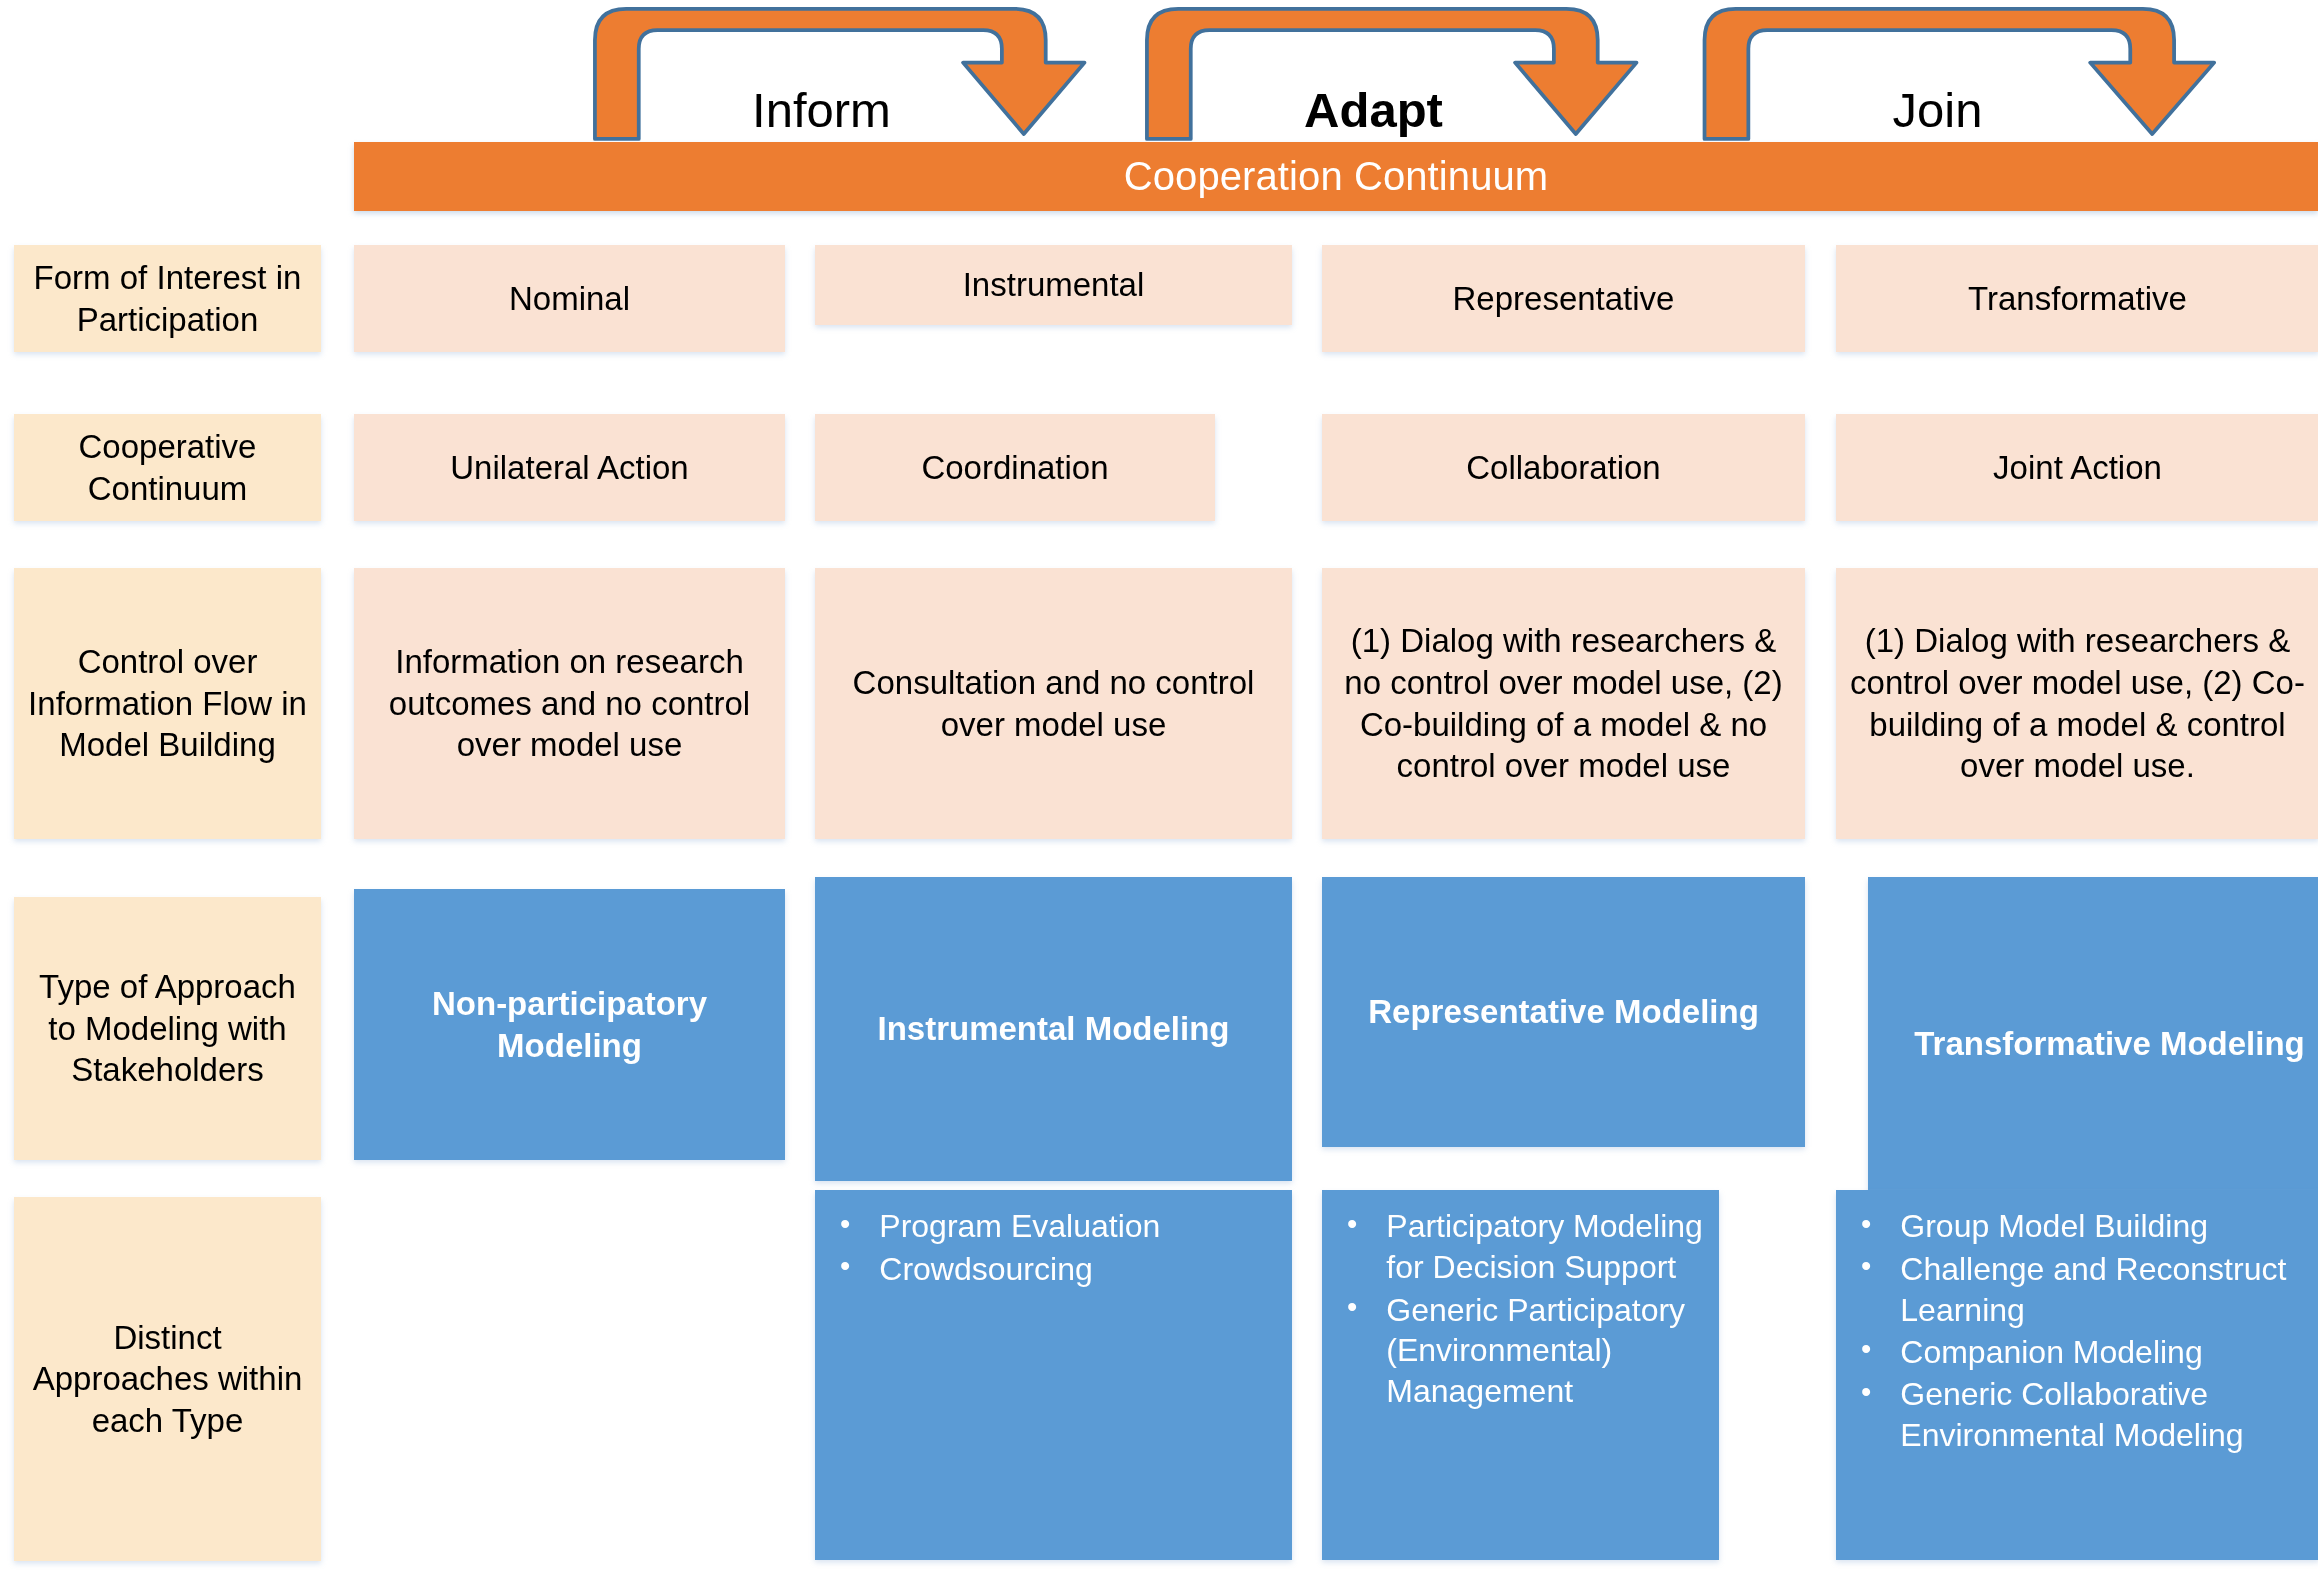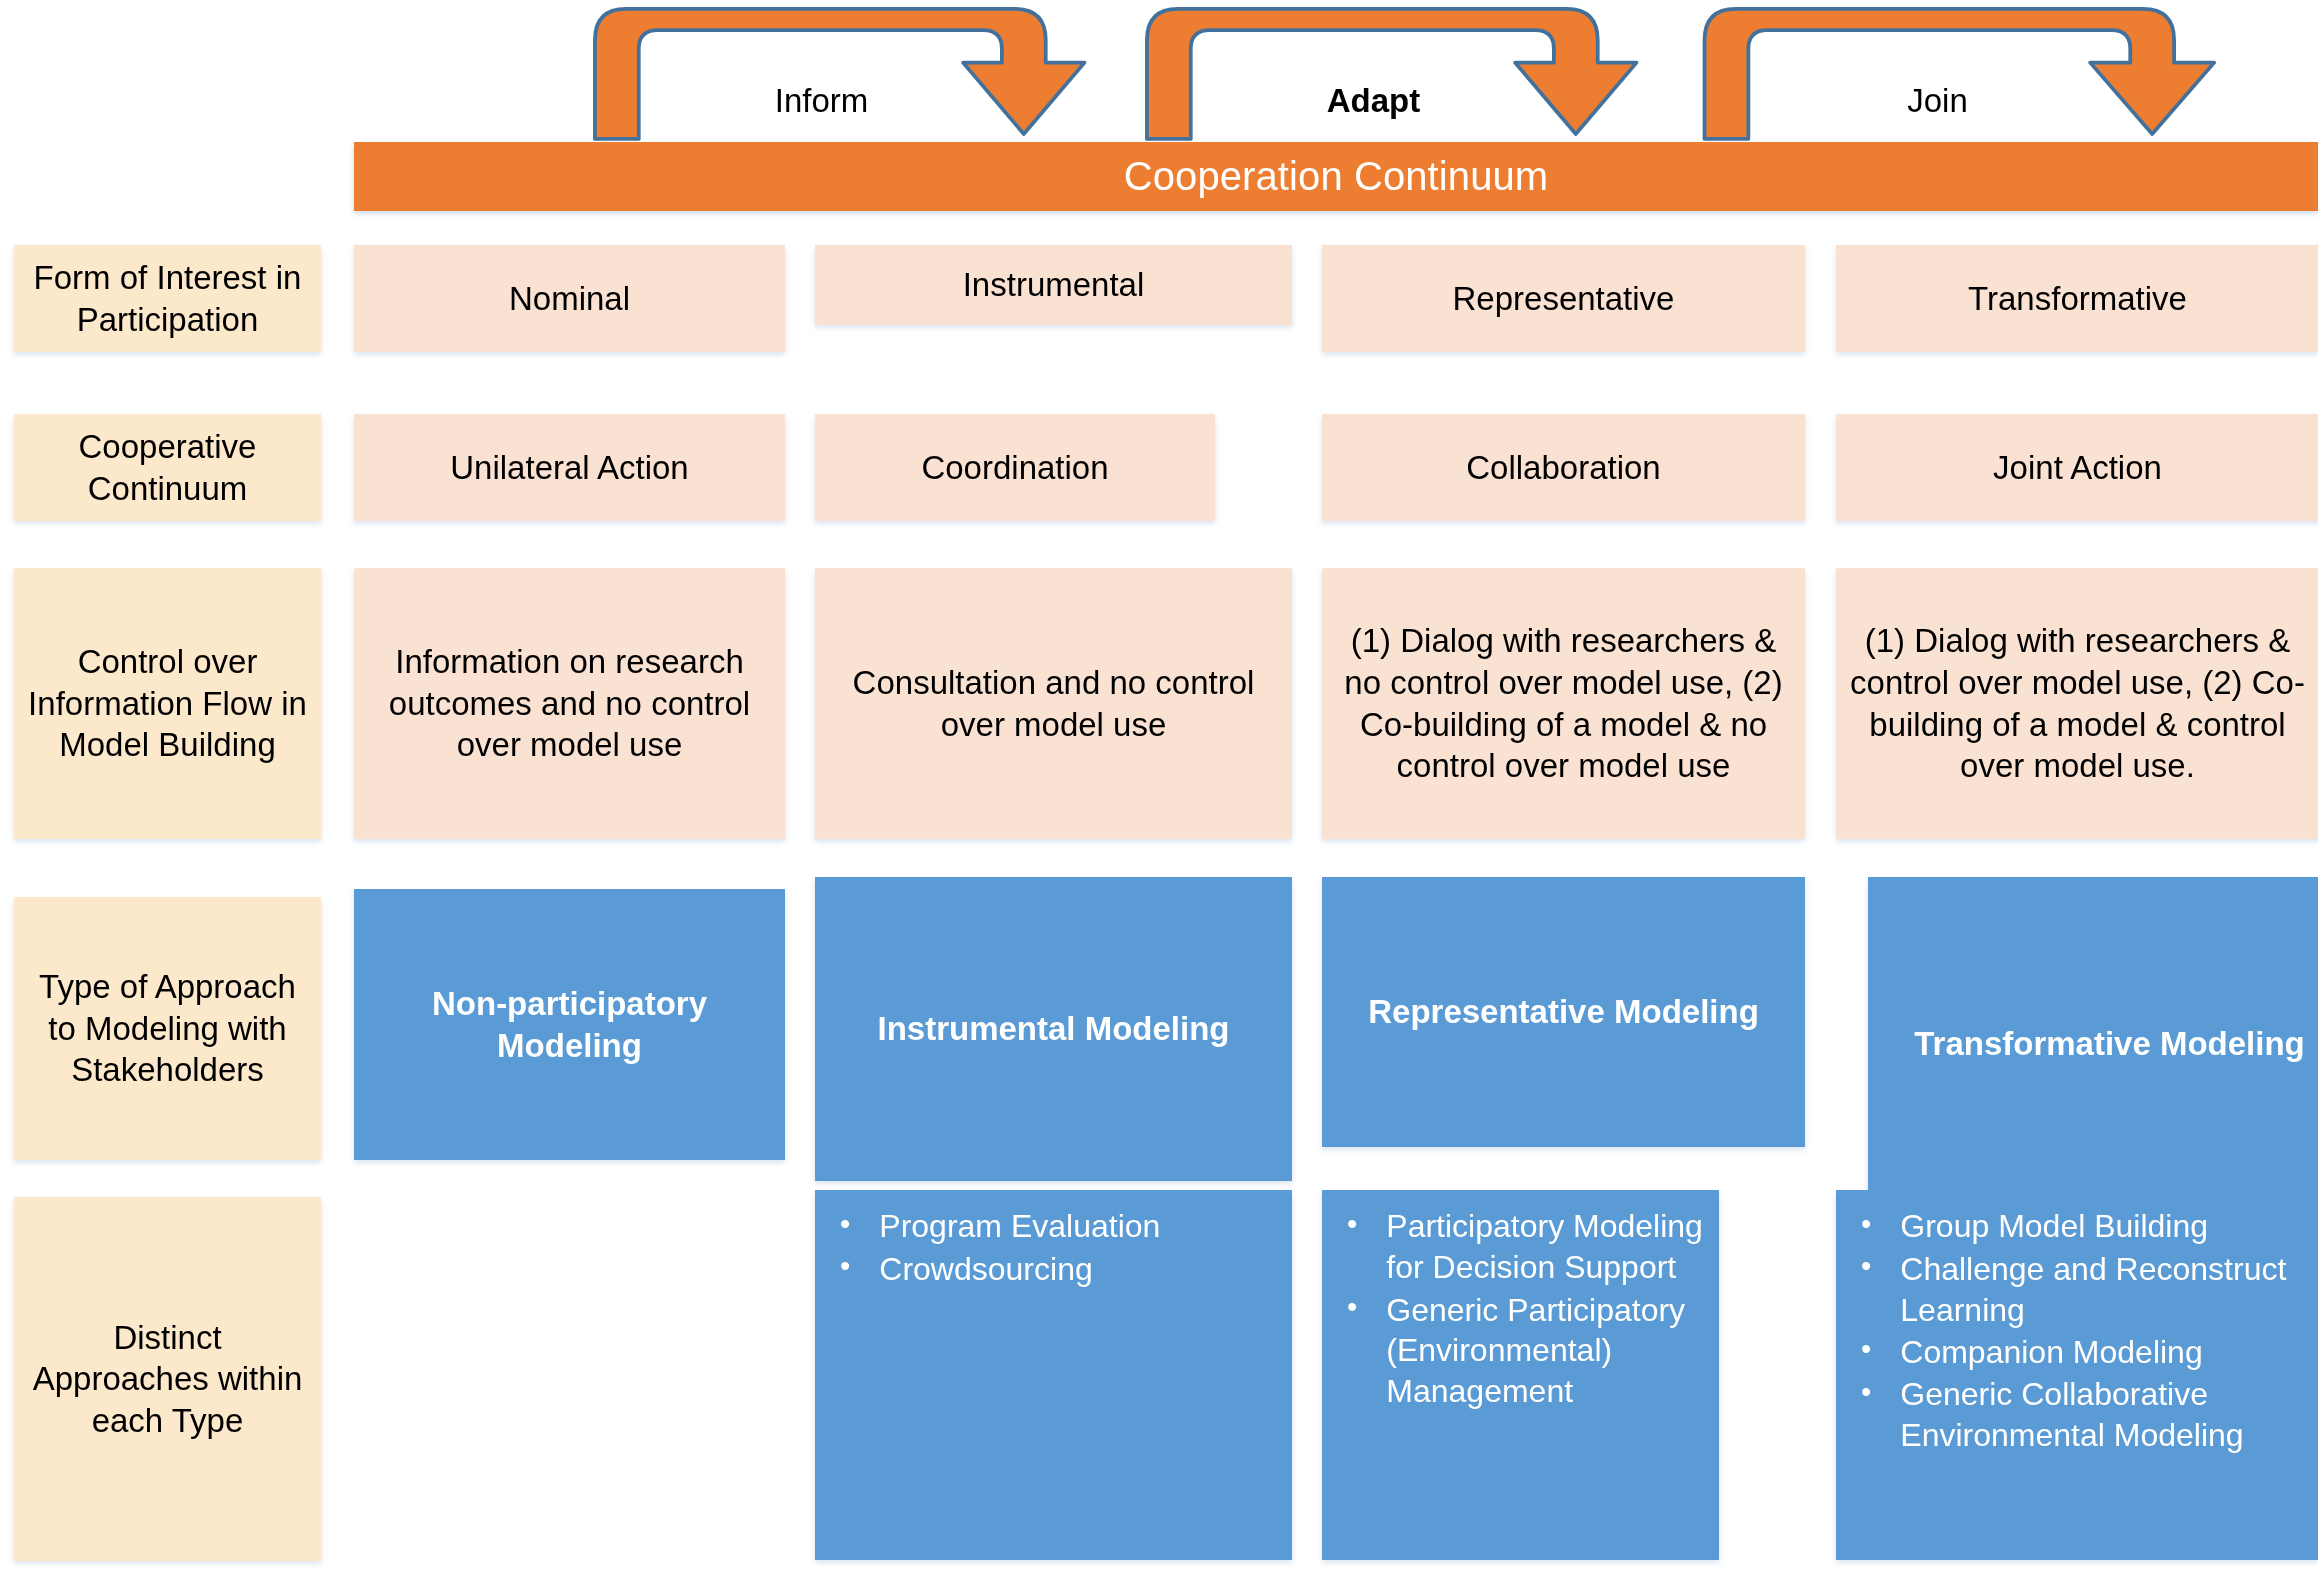--- a/index.html
+++ b/index.html
@@ -14,21 +14,21 @@
     position: relative;
     width: 2319px;
     height: 1577px;
     background: #ffffff;
   }
 
   
   .arrow-svg { position: absolute; top: 0; overflow: visible; }
   .arrow-label {
     position: absolute;
-    font-size: 33px;
+    font-size: 49px;
     color: #000000;
     text-align: center;
     white-space: nowrap;
   }
 
   
   .banner {
     position: absolute;
     background: #ED7D31;
     display: flex;

